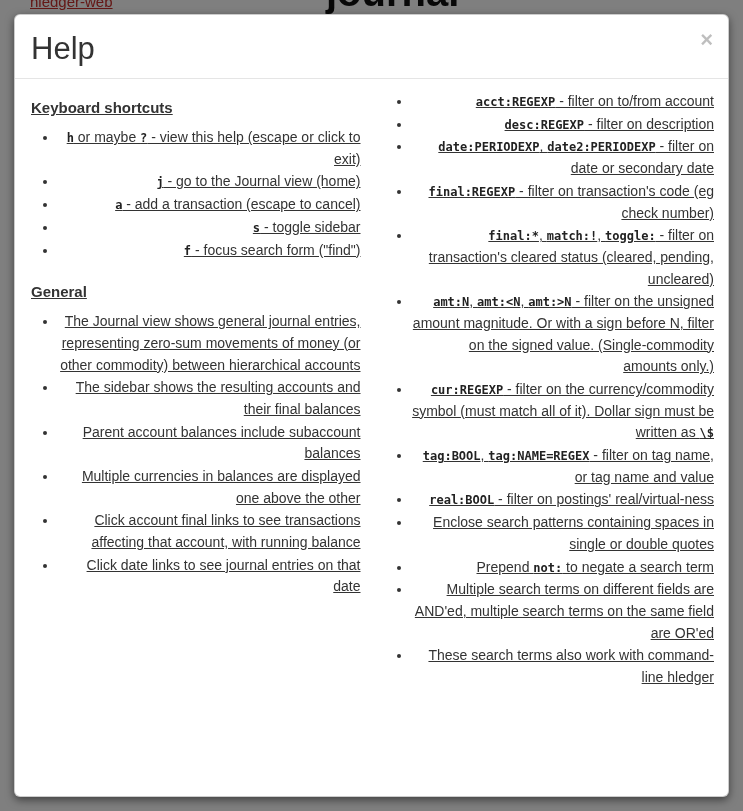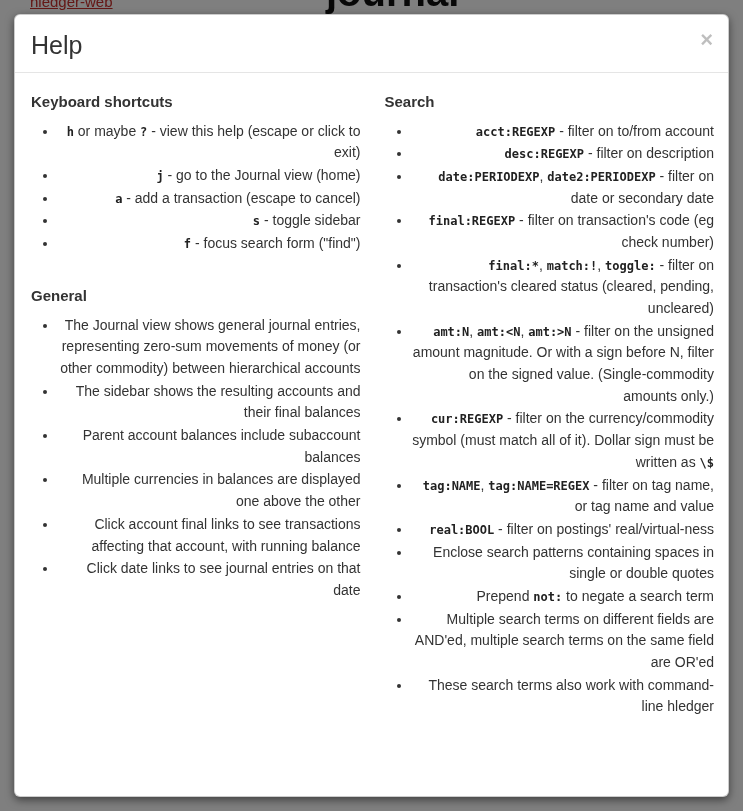--- a/index.html
+++ b/index.html
@@ -39,48 +39,49 @@
     border-radius: 6px;
     box-shadow: 0 3px 9px rgba(0,0,0,0.5);
     overflow: hidden;
   }
   .modal-header {
     position: relative;
     padding: 17px 16px 12px 16px;
     border-bottom: 1px solid #e5e5e5;
   }
   .modal-title {
-    font-size: 25px;
+    font-size: 31px;
     font-weight: 500;
     color: #333;
     line-height: 1.1;
   }
   .close {
     position: absolute; right: 15px; top: 14px;
     font-size: 22px; font-weight: bold; line-height: 1;
     color: #000; opacity: 0.25;
     cursor: pointer;
     background: none; border: 0;
     font-family: "Liberation Sans", sans-serif;
   }
 
   .modal-body {
     display: flex;
     gap: 24px;
     padding: 12px 14px 20px 16px;
+    text-decoration: underline;
   }
   .col { flex: 1; min-width: 0; }
 
   .col h4 {
     font-size: 15px;
     font-weight: bold;
     color: #333;
     margin: 8px 0 11px 0;
   }
-  .col h4:not(:first-child) { margin-top: 32px; }
+  .col h4:not(:first-child) { margin-top: 22px; }
 
   .col ul {
     margin: 0 0 8px 0;
     padding-left: 27px;
     text-align: right;
   }
   .col li {
     font-size: 14px;
     line-height: 1.55;
     color: #333;
@@ -123,30 +124,29 @@
         <ul>
           <li>The Journal view shows general journal entries, representing zero-sum movements of money (or other commodity) between hierarchical accounts</li>
           <li>The sidebar shows the resulting accounts and their final balances</li>
           <li>Parent account balances include subaccount balances</li>
           <li>Multiple currencies in balances are displayed one above the other</li>
           <li>Click account final links to see transactions affecting that account, with running balance</li>
           <li>Click date links to see journal entries on that date</li>
         </ul>
       </div>
     <div class="col">
-        <h4>Search</h4>
         <ul>
           <li><code>acct:REGEXP</code> - filter on to/from account</li>
           <li><code>desc:REGEXP</code> - filter on description</li>
           <li><code>date:PERIODEXP</code>, <code>date2:PERIODEXP</code> - filter on date or secondary date</li>
           <li><code>final:REGEXP</code> - filter on transaction's code (eg check number)</li>
           <li><code>final:*</code>, <code>match:!</code>, <code>toggle:</code> - filter on transaction's cleared status (cleared, pending, uncleared)</li>
           <li><code>amt:N</code>, <code>amt:&lt;N</code>, <code>amt:&gt;N</code> - filter on the unsigned amount magnitude. Or with a sign before N, filter on the signed value. (Single-commodity amounts only.)</li>
           <li><code>cur:REGEXP</code> - filter on the currency/commodity symbol (must match all of it). Dollar sign must be written as <code>\$</code></li>
-          <li><code>tag:NAME</code>, <code>tag:NAME=REGEX</code> - filter on tag name, or tag name and value</li>
+          <li><code>tag:BOOL</code>, <code>tag:NAME=REGEX</code> - filter on tag name, or tag name and value</li>
           <li><code>real:BOOL</code> - filter on postings' real/virtual-ness</li>
           <li>Enclose search patterns containing spaces in single or double quotes</li>
           <li>Prepend <code>not:</code> to negate a search term</li>
           <li>Multiple search terms on different fields are AND'ed, multiple search terms on the same field are OR'ed</li>
           <li>These search terms also work with command-line hledger</li>
         </ul>
       </div>
   </div>
 </div>
 

